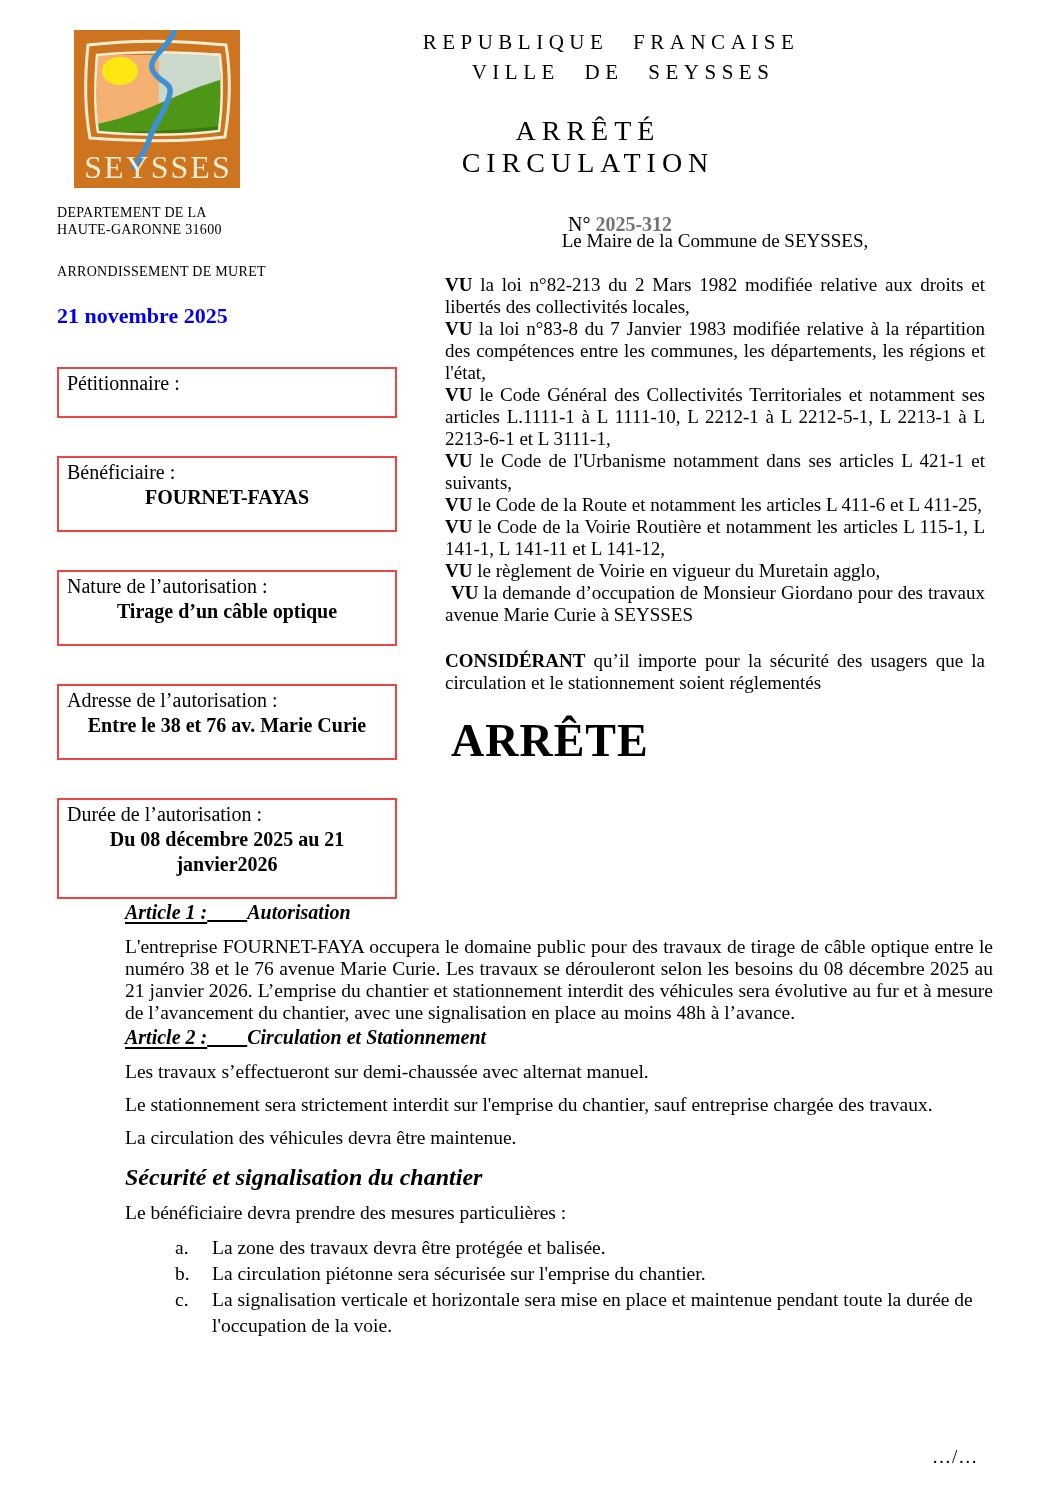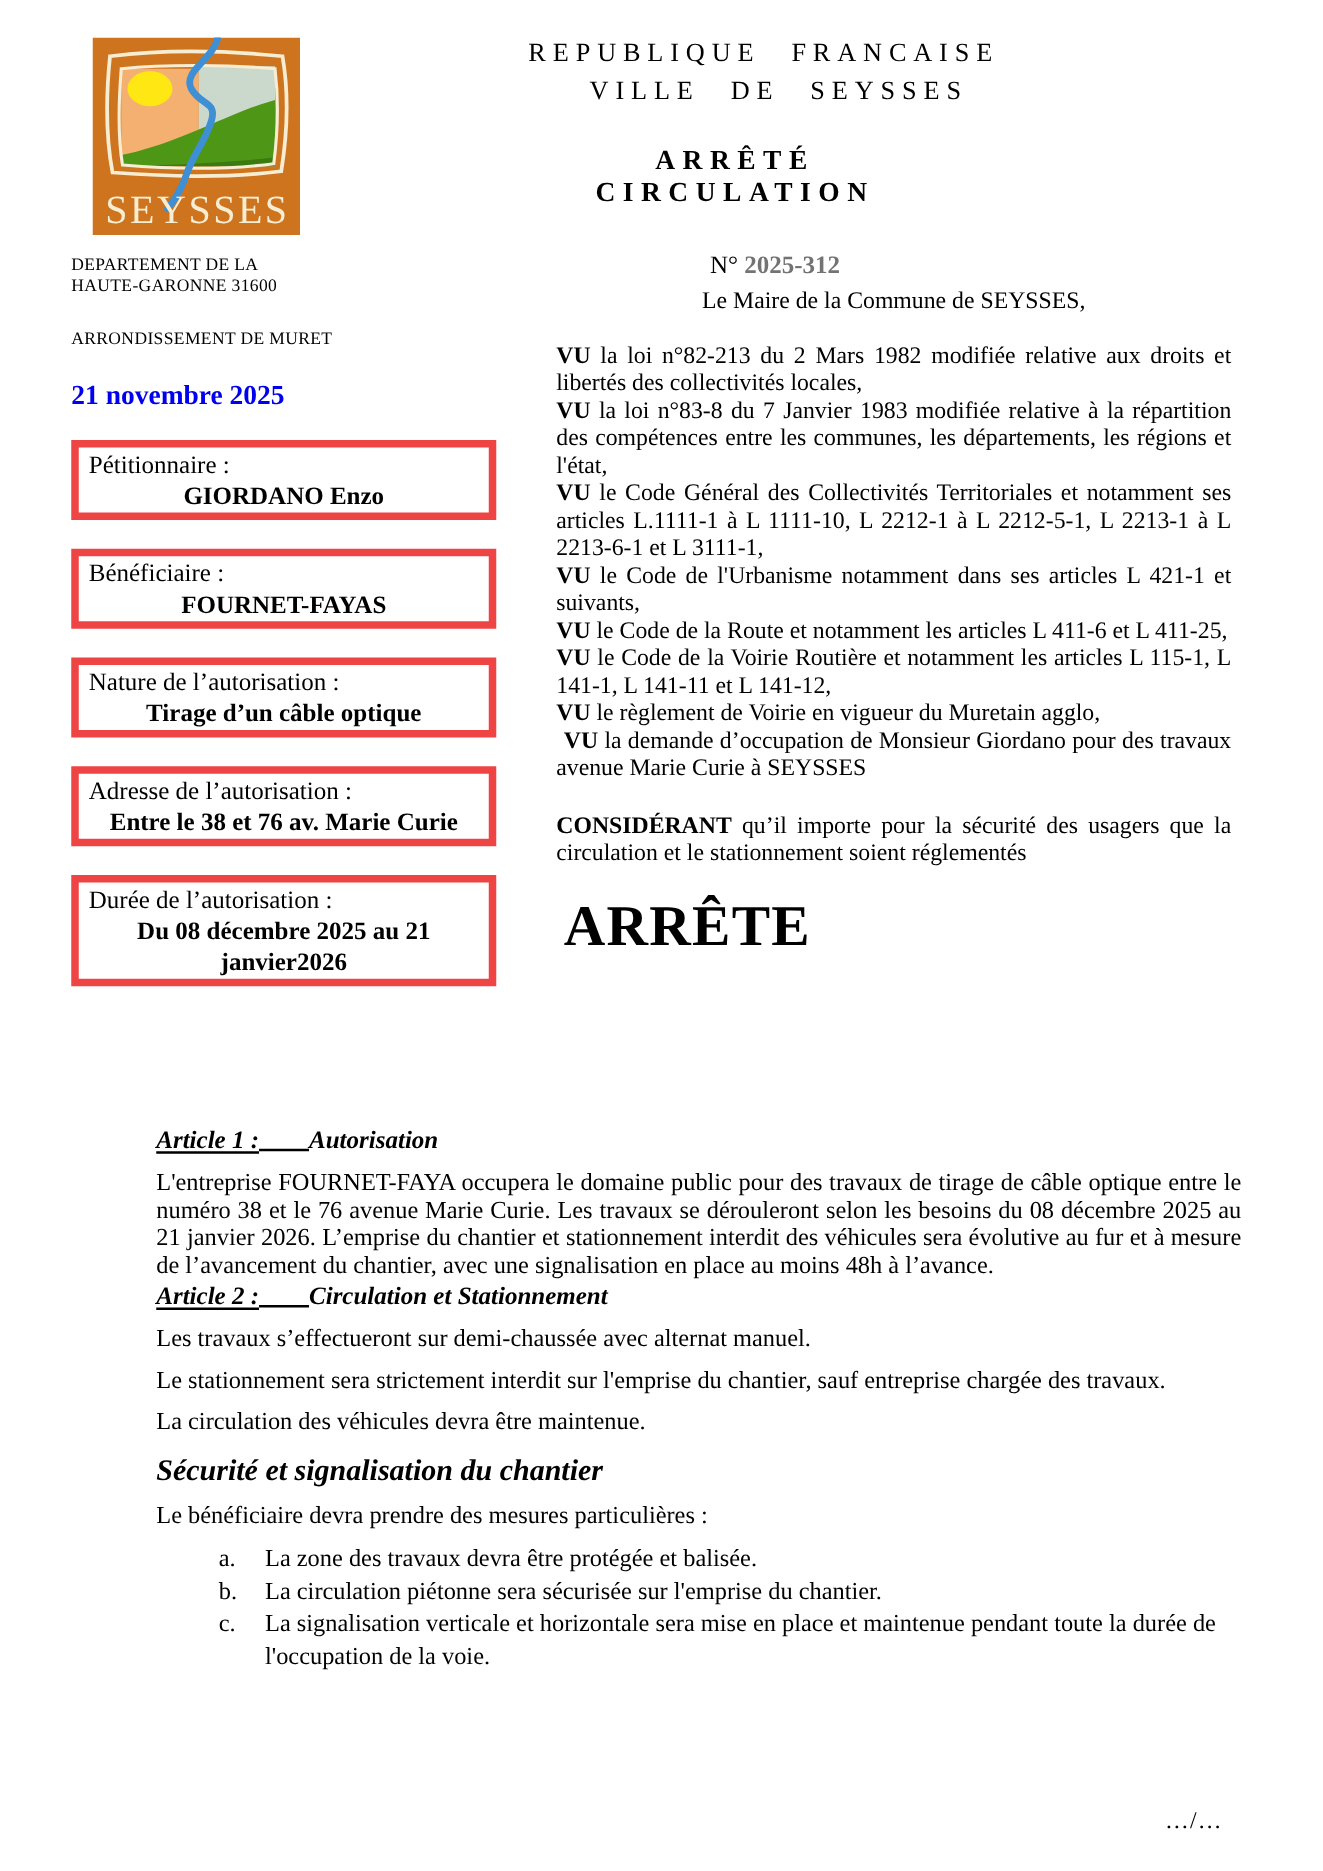--- a/index.html
+++ b/index.html
@@ -7,27 +7,27 @@
     width:1058px;height:1497px;position:relative;background:#ffffff;
     font-family:"Liberation Serif","DejaVu Serif",serif;color:#000;
     overflow:hidden;
   }
   
   .left-col{position:absolute;left:57px;top:30px;width:340px;}
   .logo{margin-left:17px;display:block;}
   .dept{margin-top:16px;font-size:14px;line-height:17px;letter-spacing:.3px;}
   .arrond{margin-top:26px;font-size:14px;letter-spacing:.3px;}
   .doc-date{margin-top:23px;font-size:22px;font-weight:bold;color:#0000EE;}
-  .info-box{border:6px solid #ef4444;margin-top:23px;padding:2px 8px 0;}
+  .info-box{border:2px solid #ef4444;margin-top:38px;padding:2px 8px 20px;}
   .info-box .label{font-size:20px;line-height:25px;}
   .info-box .value{font-size:20px;line-height:25px;font-weight:bold;text-align:center;}
   
   .doc-header{position:absolute;left:405px;top:27px;width:412px;text-align:center;}
   .hdr-line{font-size:21px;font-weight:normal;letter-spacing:5.5px;word-spacing:14px;line-height:30px;}
-  .doc-title{margin-top:28px;font-size:22px;font-weight:bold;letter-spacing:6px;word-spacing:15px;}
+  .doc-title{margin-top:28px;font-size:28px;font-weight:normal;letter-spacing:6px;word-spacing:15px;}
   .doc-number{margin-top:34px;font-size:20px;}
   .doc-number .num{font-weight:bold;color:#737373;}
   
   .preamble{position:absolute;left:445px;top:230px;width:540px;font-size:19px;line-height:22px;}
   .preamble p{margin:0;text-align:justify;}
   .preamble .intro{margin-bottom:22px;text-align:center;}
   .preamble .indent{text-indent:6px;}
   .considerant{margin-top:24px !important;}
   .arrete-heading{margin:22px 0 0 6px;font-size:46px;line-height:50px;font-weight:bold;letter-spacing:1px;}
   
@@ -70,21 +70,20 @@
       <div>DEPARTEMENT DE LA</div>
       <div>HAUTE-GARONNE 31600</div>
     </div>
 
     <div class="arrond">ARRONDISSEMENT DE MURET</div>
 
     <div class="doc-date">21 novembre 2025</div>
 
     <div class="info-box">
       <div class="label">Pétitionnaire :</div>
-      <div class="value">GIORDANO Enzo</div>
     </div>
 
     <div class="info-box">
       <div class="label">Bénéficiaire :</div>
       <div class="value">FOURNET-FAYAS</div>
     </div>
 
     <div class="info-box">
       <div class="label">Nature de l’autorisation :</div>
       <div class="value">Tirage d’un câble optique</div>

